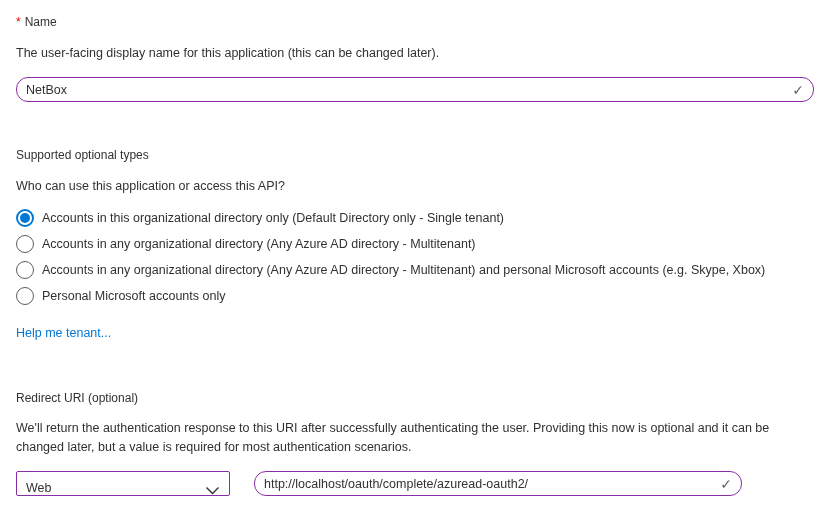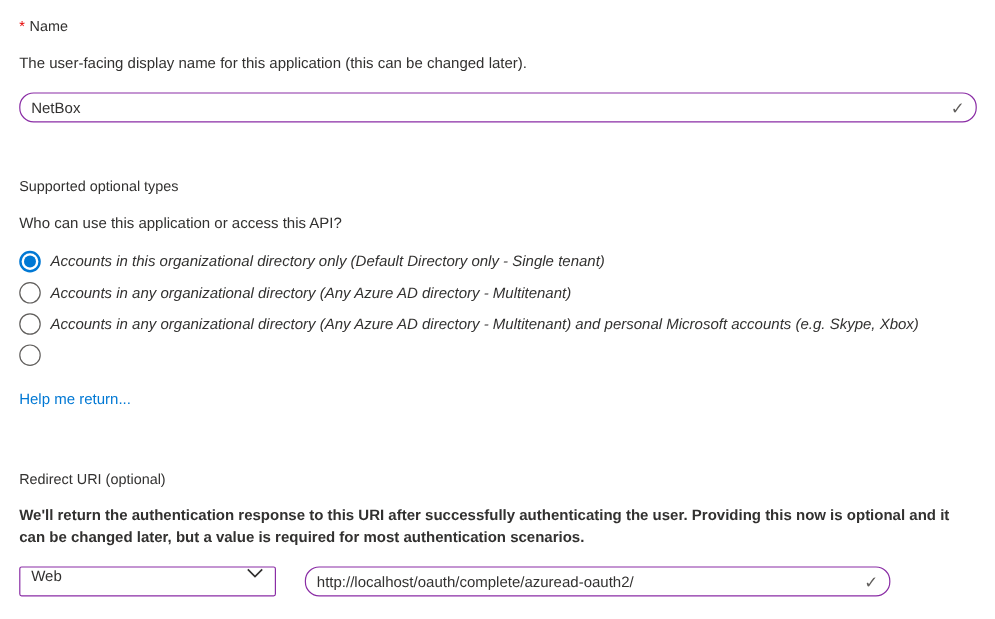--- a/index.html
+++ b/index.html
@@ -69,21 +69,20 @@
 
   .account-title { margin-top: 43px; }
   .question { margin-top: 12px; }
 
   .radio-group { margin-top: 9px; }
   .radio-row {
     display: flex;
     align-items: center;
     height: 26px;
     cursor: default;
-    font-style: italic;
   }
   .radio {
     width: 18px;
     height: 18px;
     border-radius: 50%;
     border: 1px solid var(--icon-gray);
     flex: 0 0 auto;
     position: relative;
     background: #fff;
   }
@@ -104,34 +103,34 @@
   .help-link {
     display: inline-block;
     margin-top: 17px;
     font-size: 12.5px;
     color: var(--primary);
     text-decoration: none;
     cursor: pointer;
   }
 
   .redirect-title { margin-top: 47px; }
-  .redirect-desc { max-width: 802px; margin-top: 11px; font-weight: bold; }
+  .redirect-desc { max-width: 802px; margin-top: 11px; }
 
   .uri-row {
     display: flex;
     align-items: center;
     margin-top: 14px;
   }
   .platform-select {
     width: 214px;
     height: 25px;
     border: 1.5px solid var(--input-border);
     border-radius: 2px;
     display: flex;
-    align-items: flex-start;
+    align-items: flex-end;
     padding: 0 9px;
     font-size: 12.5px;
     cursor: pointer;
     background: #fff;
   }
   .platform-select .chevron { margin-left: auto; display: flex; }
   .uri-input-wrap { width: 488px; margin-left: 24px; }
 </style>
 </head>
 <body>
@@ -161,24 +160,25 @@
     <div class="radio-row">
       <span class="radio"></span>
       <span class="radio-label">Accounts in any organizational directory (Any Azure AD directory - Multitenant)</span>
     </div>
     <div class="radio-row">
       <span class="radio"></span>
       <span class="radio-label">Accounts in any organizational directory (Any Azure AD directory - Multitenant) and personal Microsoft accounts (e.g. Skype, Xbox)</span>
     </div>
     <div class="radio-row">
       <span class="radio"></span>
+      <span class="radio-label">Personal Microsoft accounts only</span>
     </div>
   </div>
 
-  <a class="help-link">Help me return...</a>
+  <a class="help-link">Help me tenant...</a>
 
   
   <h2 class="section-title redirect-title">Redirect URI (optional)</h2>
 
   <p class="desc redirect-desc">We'll return the authentication response to this URI after successfully authenticating the user. Providing this now is optional and it can be changed later, but a value is required for most authentication scenarios.</p>
 
   <div class="uri-row">
     <div class="platform-select">
       <span>Web</span>
       <span class="chevron">

